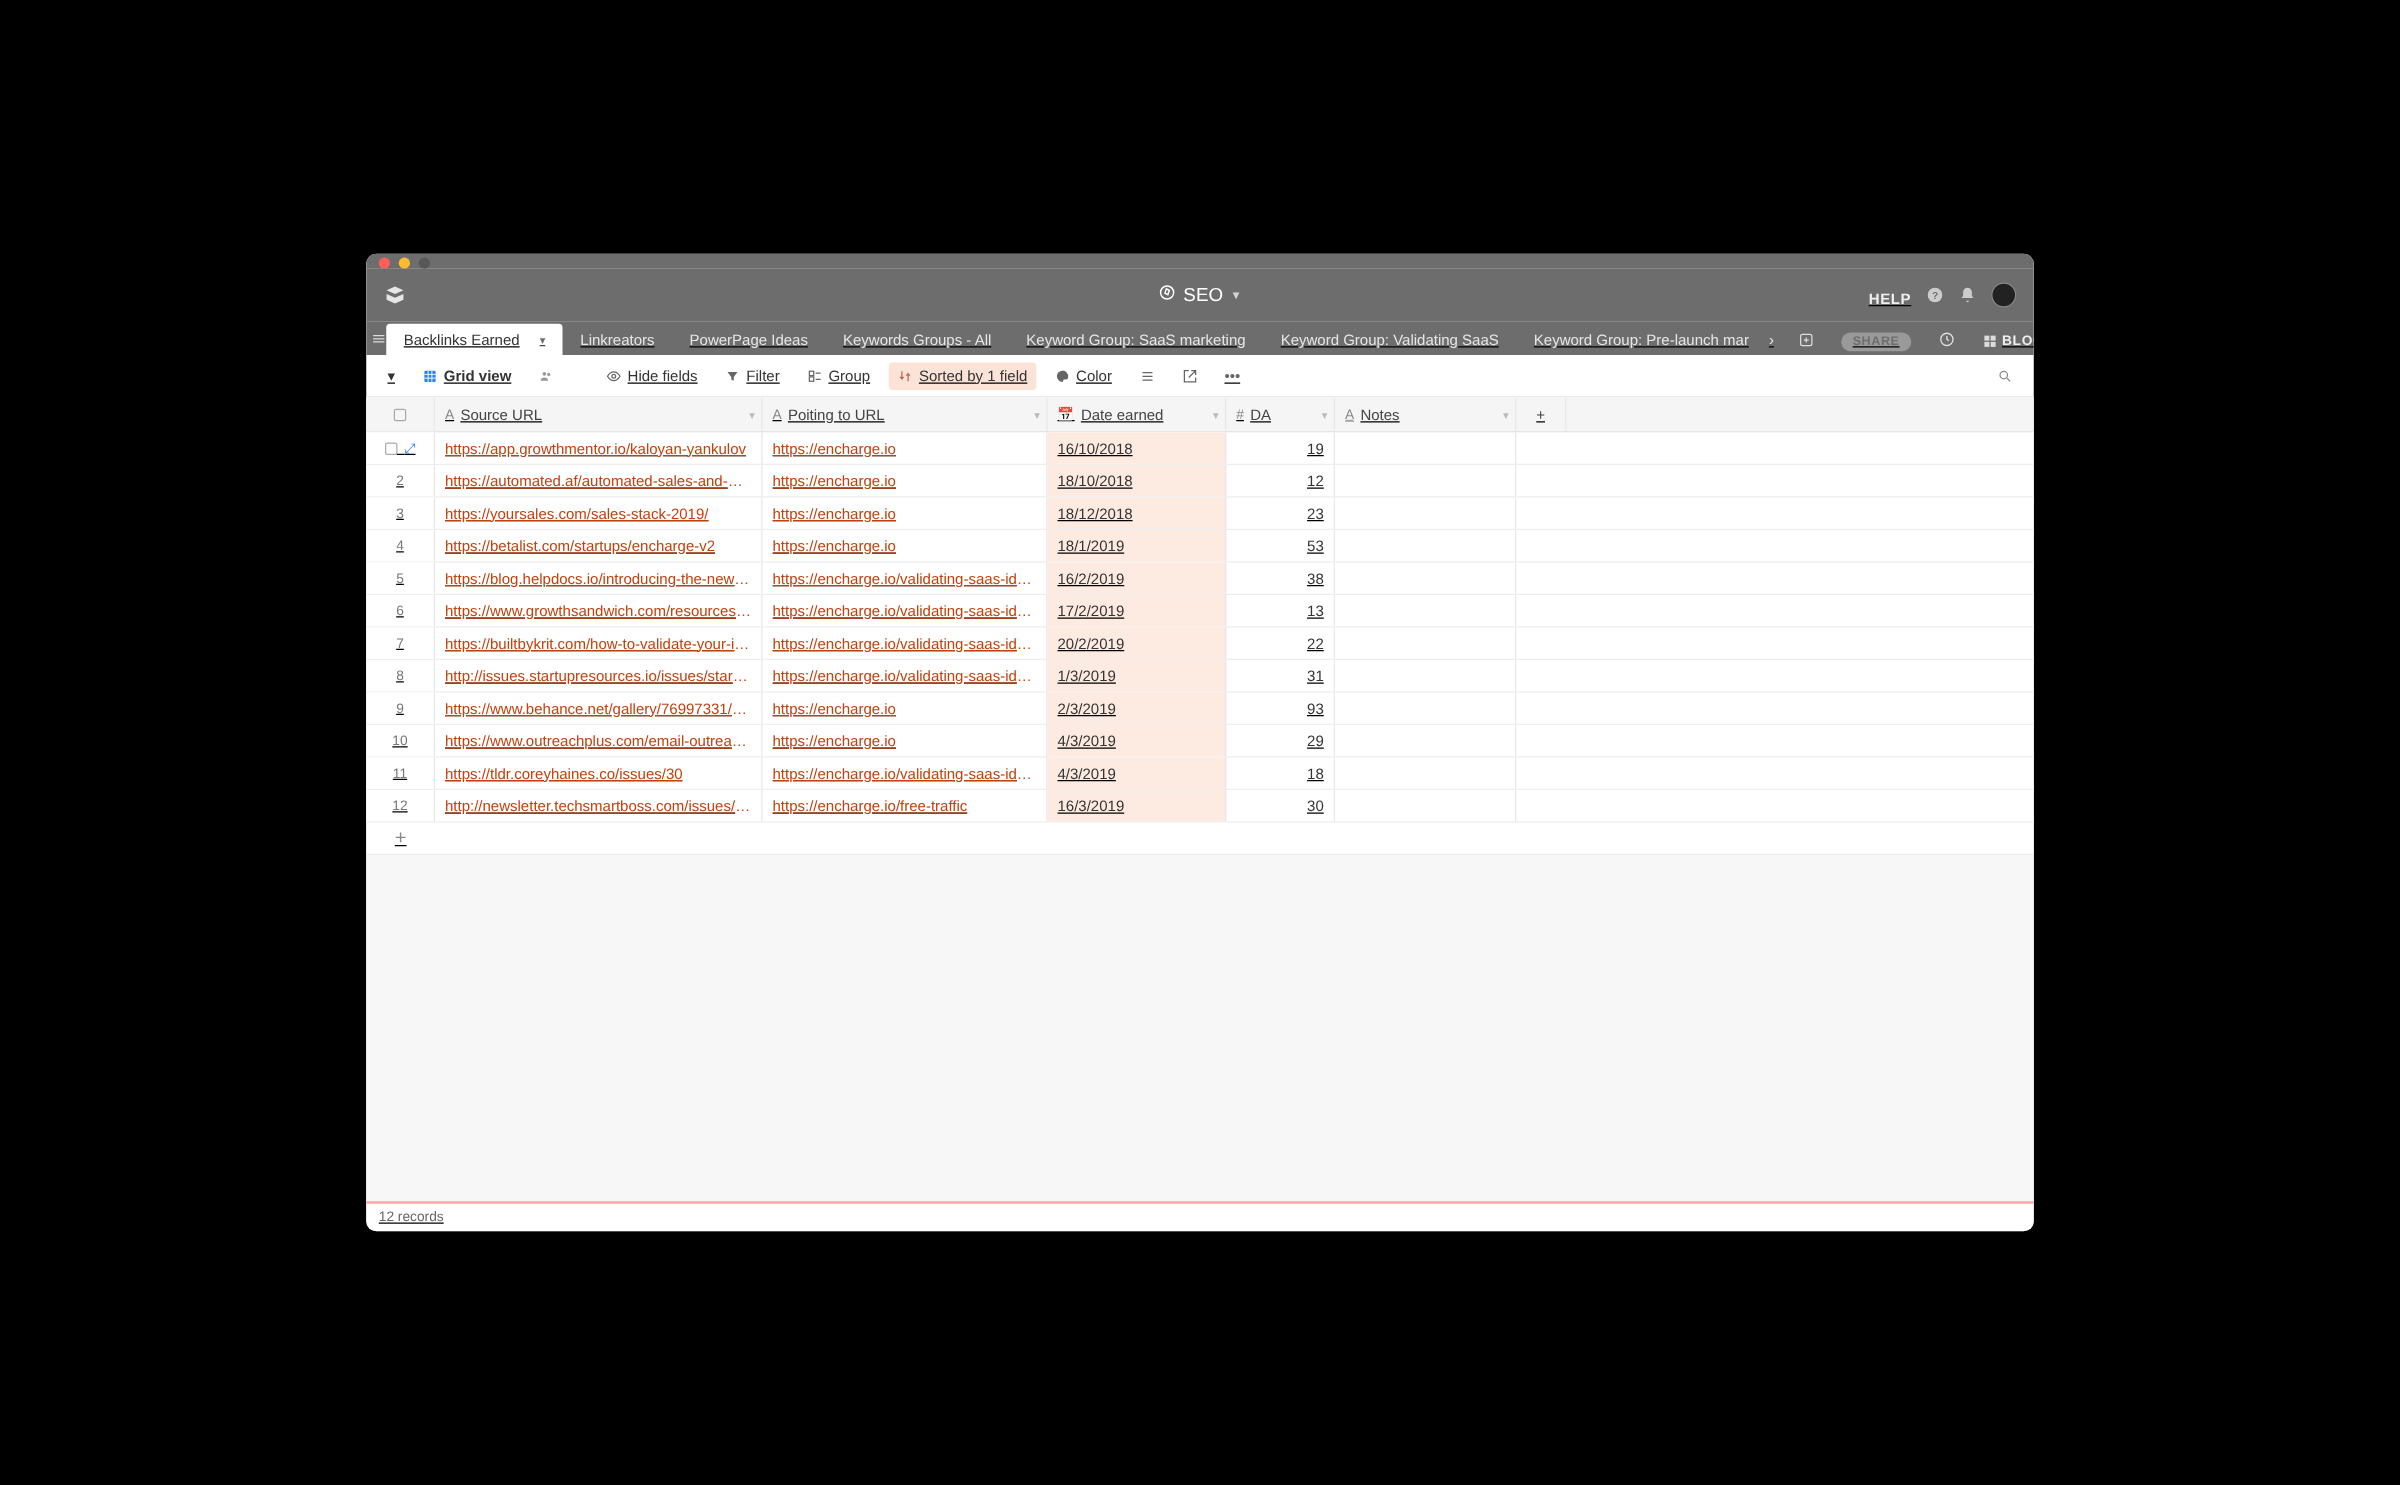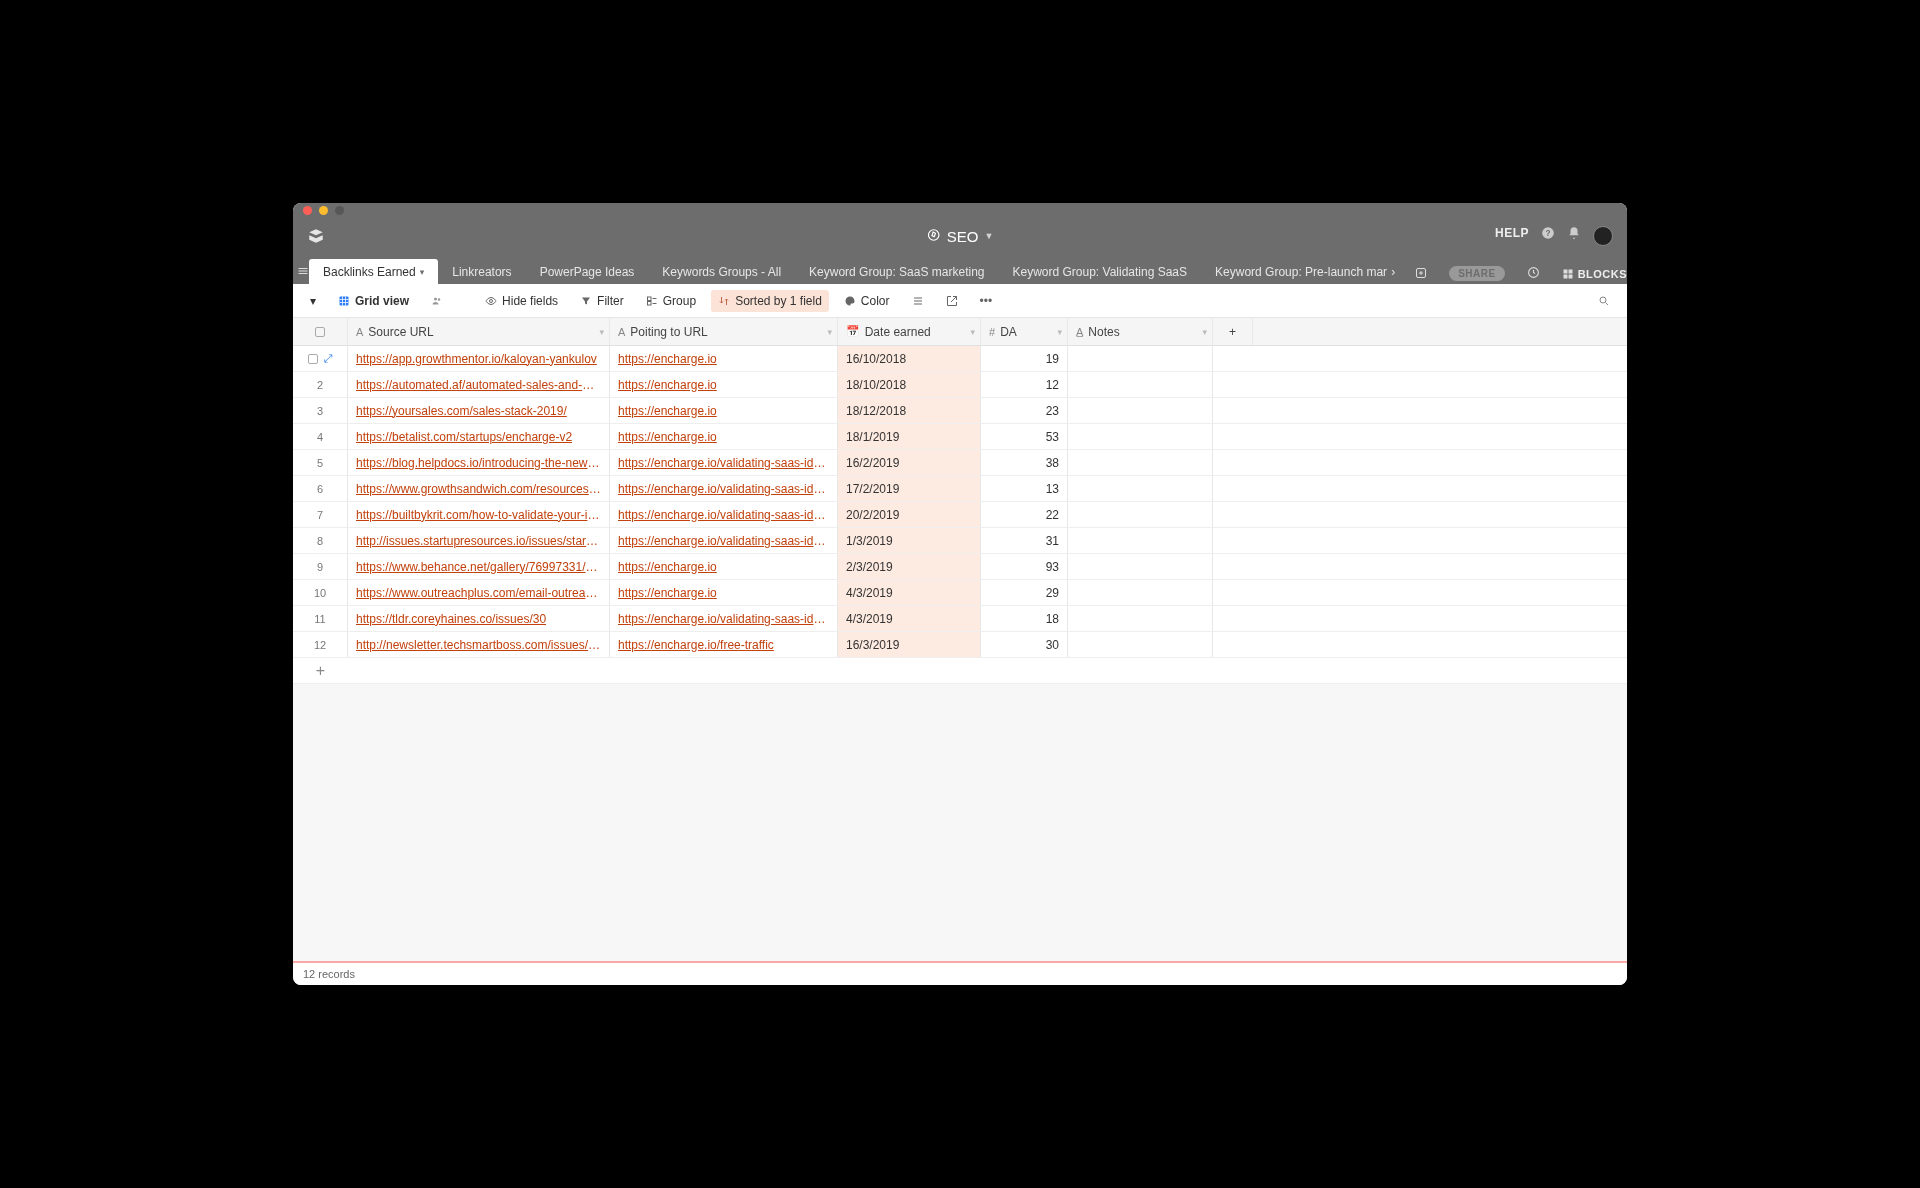--- a/index.html
+++ b/index.html
@@ -1,35 +1,35 @@
 <!DOCTYPE html>
 <html><head>
 <meta charset="utf-8">
 <style>
 * { box-sizing: border-box; margin: 0; padding: 0; font-family: -apple-system, BlinkMacSystemFont, "Segoe UI", Helvetica, Arial, sans-serif; }
 body { background: #000; width: 1920px; height: 1188px; display: flex; align-items: center; justify-content: center; }
-.window { width: 1334px; height: 782px; background: #fff; border-radius: 8px; overflow: hidden; display: flex; flex-direction: column; box-shadow: 0 10px 40px rgba(0,0,0,.5); }
+.window { width: 1334px; height: 782px; background: #fff; border-radius: 8px; overflow: hidden; display: flex; flex-direction: column; box-shadow: 0 10px 40px rgba(0,0,0,.5); text-decoration: underline; }
 .titlebar { height: 12px; background: #6d6d6d; position: relative; }
 .traffic-lights { position: absolute; top: 3px; left: 10px; display: flex; gap: 7px; }
 .tl { width: 9px; height: 9px; border-radius: 50%; }
 .tl.red { background: #ff5f57; }
 .tl.yellow { background: #febc2e; }
 .tl.green { background: #575757; }
 
 .topbar { height: 42px; background: #6d6d6d; display: flex; align-items: center; padding: 0 14px; color: #eee; position: relative; }
 .topbar .logo { width: 18px; height: 18px; margin-right: auto; }
 .topbar .title-area { position: absolute; left: 50%; transform: translateX(-50%); display: flex; align-items: center; gap: 6px; font-size: 15px; color: #fff; }
-.topbar .right { margin-left: auto; display: flex; align-items: flex-start; gap: 12px; font-size: 12px; }
+.topbar .right { margin-left: auto; display: flex; align-items: flex-end; gap: 12px; font-size: 12px; }
 .topbar .help { letter-spacing: .5px; font-weight: 600; }
 .topbar .avatar { width: 20px; height: 20px; border-radius: 50%; background: #222; border: 1px solid #888; }
 .share-pill { background: #999; color: #6d6d6d; font-weight: 700; font-size: 10px; padding: 2px 9px; border-radius: 10px; letter-spacing: .5px; }
 
 .tabs-row { height: 27px; background: #6d6d6d; display: flex; align-items: flex-end; padding-left: 4px; color: #e6e6e6; font-size: 12px; }
 .ham { width: 20px; height: 27px; display: flex; align-items: center; justify-content: center; color: #ddd; }
-.tab { padding: 6px 14px 5px; cursor: pointer; white-space: nowrap; border-radius: 3px 3px 0 0; display: flex; align-items: center; gap: 4px; }
+.tab { padding: 6px 14px 5px; cursor: pointer; white-space: nowrap; border-radius: 3px 3px 0 0; display: flex; align-items: center; gap: 16px; }
 .tab.active { background: #fff; color: #333; }
 .tab .caret { font-size: 9px; opacity: .7; }
 .tabs-right { margin-left: auto; display: flex; align-items: center; gap: 22px; padding: 0 14px 3px 6px; font-size: 11px; color: #eee; }
 .blocks-btn { font-weight: 700; letter-spacing: .5px; display: flex; align-items: center; gap: 4px; }
 
 .toolbar { height: 34px; border-bottom: 1px solid #e5e5e5; display: flex; align-items: center; padding: 0 10px; gap: 8px; font-size: 12px; color: #333; }
 .toolbar .btn { display: flex; align-items: center; gap: 5px; padding: 4px 7px; border-radius: 3px; cursor: pointer; }
 .toolbar .grid-view { font-weight: 600; }
 .toolbar .sorted { background: #fce3d7; }
 .toolbar .search { margin-left: auto; color: #888; }

